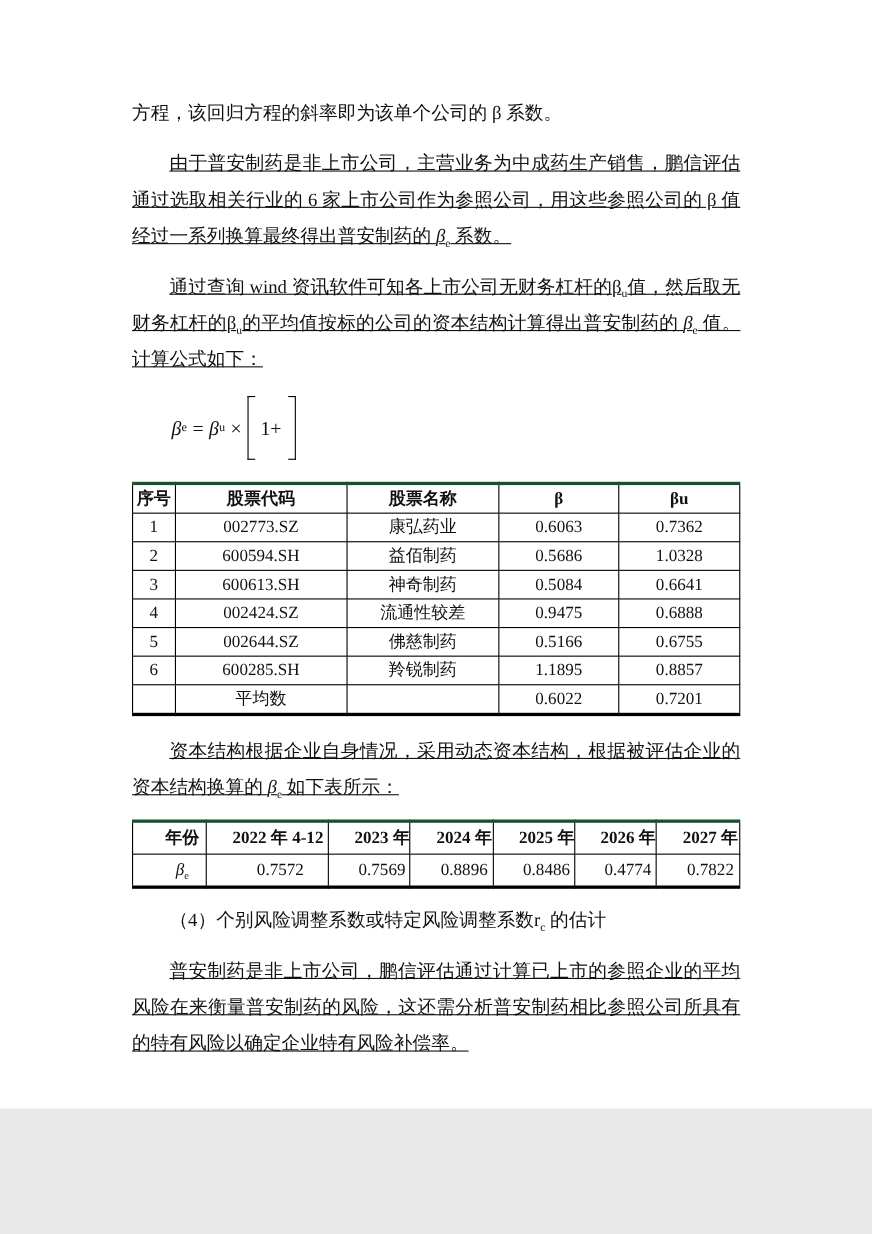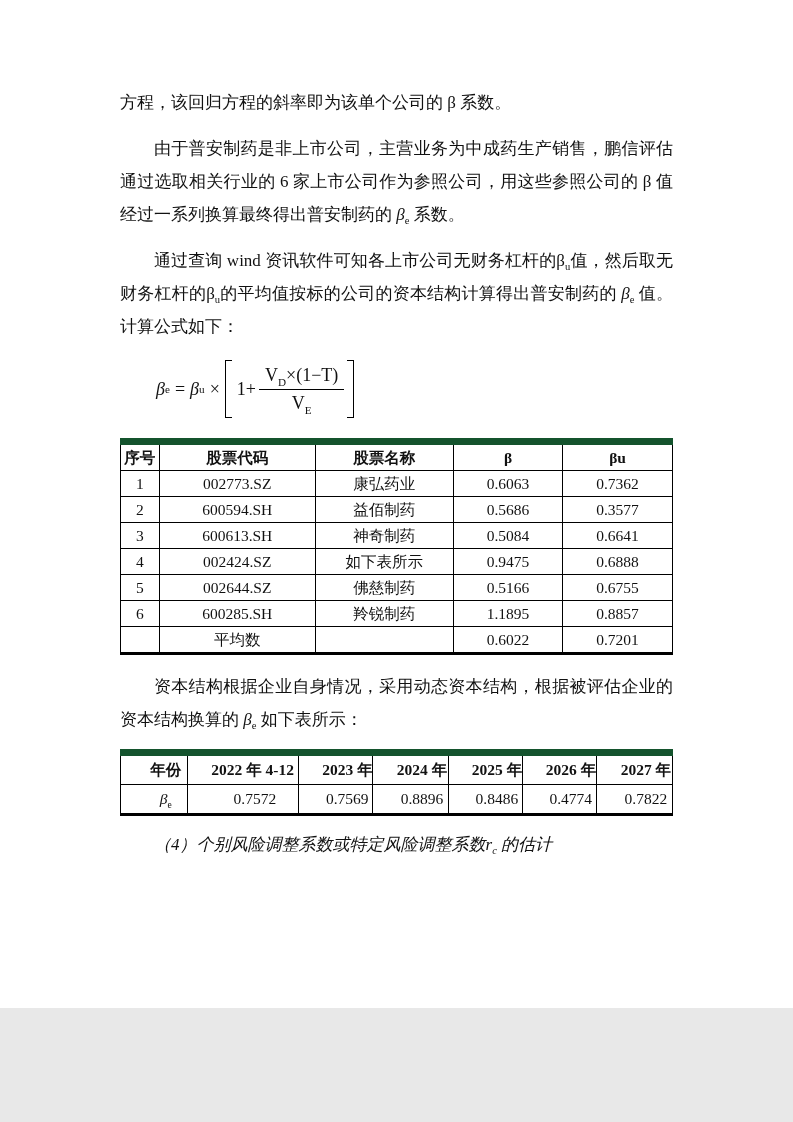--- a/index.html
+++ b/index.html
@@ -8,21 +8,21 @@
     width:793px; height:1008px; margin:0 auto; background:#ffffff;
     position:relative; overflow:hidden;
     font-family:"Liberation Serif","DejaVu Serif",serif; color:#111;
   }
   .content { position:absolute; left:120px; top:86px; width:553px; }
 
   .para {
     font-size:17px; line-height:33px; text-align:justify;
     margin:0 0 13px 0; word-break:break-all;
   }
-  .para.ind { text-indent:2em; }
+  .para.ind { text-indent:2em;text-decoration:underline; }
   .para i, .it { font-style:italic; }
   sub { font-size:0.62em; line-height:0; }
 
   
   .formula {
     margin:8px 0 16px 36px; height:66px;
     display:flex; align-items:center;
     font-size:18px;
   }
   .formula .sym { font-style:italic; font-family:"Liberation Serif",serif; }
@@ -33,30 +33,30 @@
   .oneplus { margin:0 3px 0 2px; }
   .frac { display:inline-flex; flex-direction:column; align-items:center; line-height:1.25; }
   .frac .num { border-bottom:1.3px solid #000; padding:0 6px 2px 6px; }
   .frac .den { padding-top:2px; }
 
   
   table { border-collapse:collapse; width:553px; table-layout:fixed; }
   .tbl1 { margin:4px 0 15px 0; }
   .tbl2 { margin:8px 0 12px 0; }
   table, tr, td, th { border:1px solid #000; }
-  table { border-top:7px solid #14532d; border-bottom:3px solid #000;font-family:Liberation Serif, serif; }
+  table { border-top:3px solid #14532d; border-bottom:3px solid #000;font-family:Liberation Serif, serif; }
   th, td {
     font-size:15.5px; text-align:center; vertical-align:middle;
     padding:0; overflow:hidden; white-space:nowrap;
   }
   .tbl1 th, .tbl1 td { height:26px; line-height:25px; }
   .tbl2 th, .tbl2 td { height:29px; line-height:28px;padding-left:23px; }
   th { font-weight:bold; }
 
-  .h4 { font-size:17px; line-height:33px; margin:0 0 13px 0; text-indent:2em;font-style:italic; }
+  .h4 { font-size:17px; line-height:33px; margin:0 0 13px 0; text-indent:2em; }
 
   .page-number {
     position:absolute; top:1036px; right:94px;
     font-size:15px; color:#4d7c0f;
   }
 </style>
 </head>
 <body>
 
 <div class="page">
@@ -70,24 +70,20 @@
 
     <div class="formula">
       <span class="sym">β</span>
         <sub>e</sub>
       <span class="op">=</span>
       <span class="sym">β</span>
         <sub>u</sub>
       <span class="op">×</span>
       <span class="brk l"></span>
       <span class="oneplus">1+</span>
-      <span class="frac">
-        <span class="num"><span>V</span><sub>D</sub><span>×(1−T)</span></span>
-        <span class="den"><span>V</span><sub>E</sub></span>
-      </span>
       <span class="brk r"></span>
     </div>
 
 
     <table class="tbl1">
       <colgroup>
           <col style="width:7%">
           <col style="width:28.3%">
           <col style="width:25%">
           <col style="width:19.8%">
@@ -106,33 +102,33 @@
             <td>002773.SZ</td>
             <td>康弘药业</td>
             <td>0.6063</td>
             <td>0.7362</td>
       </tr>
       <tr>
         <td>2</td>
             <td>600594.SH</td>
             <td>益佰制药</td>
             <td>0.5686</td>
-            <td>0.3577</td>
+            <td>1.0328</td>
       </tr>
       <tr>
         <td>3</td>
             <td>600613.SH</td>
             <td>神奇制药</td>
             <td>0.5084</td>
             <td>0.6641</td>
       </tr>
       <tr>
         <td>4</td>
             <td>002424.SZ</td>
-            <td>如下表所示</td>
+            <td>流通性较差</td>
             <td>0.9475</td>
             <td>0.6888</td>
       </tr>
       <tr>
         <td>5</td>
             <td>002644.SZ</td>
             <td>佛慈制药</td>
             <td>0.5166</td>
             <td>0.6755</td>
       </tr>
@@ -182,18 +178,19 @@
         <td>0.8896</td>
         <td>0.8486</td>
         <td>0.4774</td>
         <td>0.7822</td>
       </tr>
     </tbody>
       </table>
 
     <p class="h4"><span>（4）个别风险调整系数或特定风险调整系数</span><span>r</span><sub>c</sub><span> 的估计</span></p>
 
+    <p class="para ind"><span>普安制药是非上市公司，鹏信评估通过计算已上市的参照企业的平均风险在来衡量普安制药的风险，这还需分析普安制药相比参照公司所具有的特有风险以确定企业特有风险补偿率。</span></p>
 
 
   </div>
 
   <div class="page-number">199</div>
 </div>
 
 </body></html>

